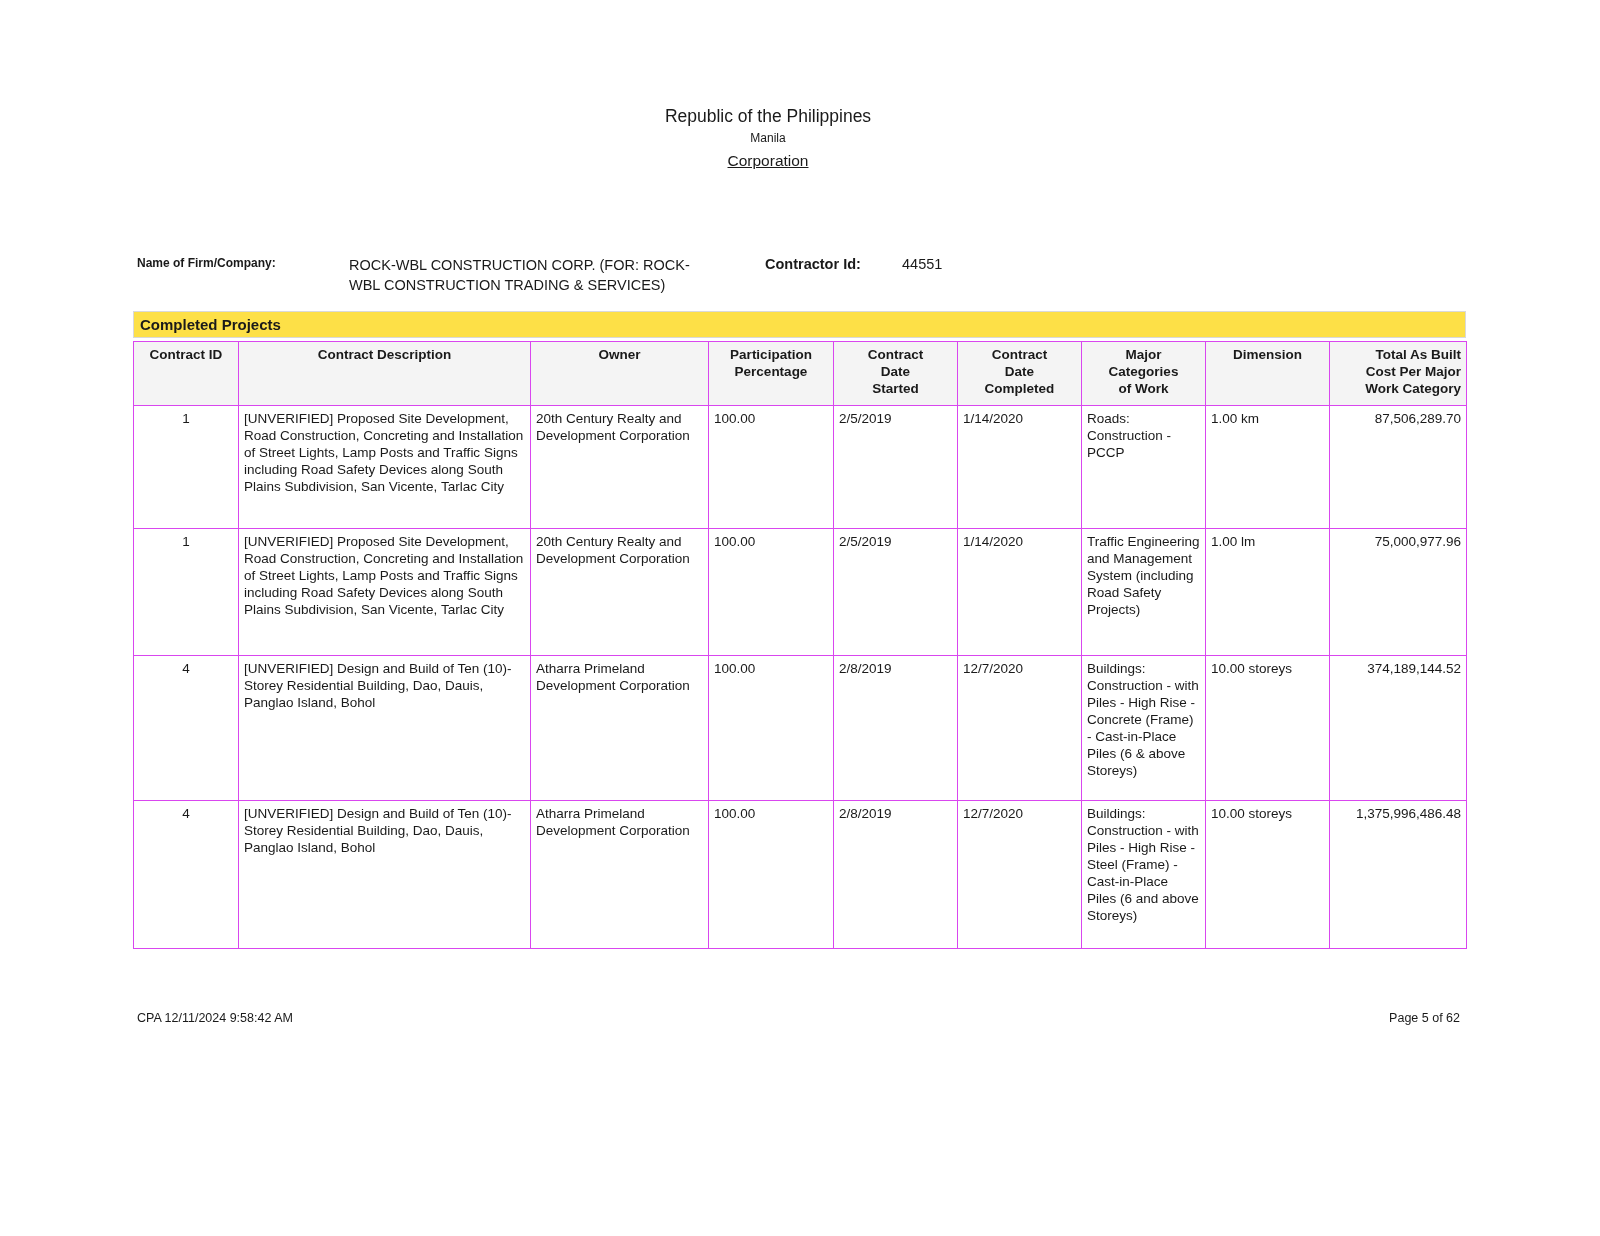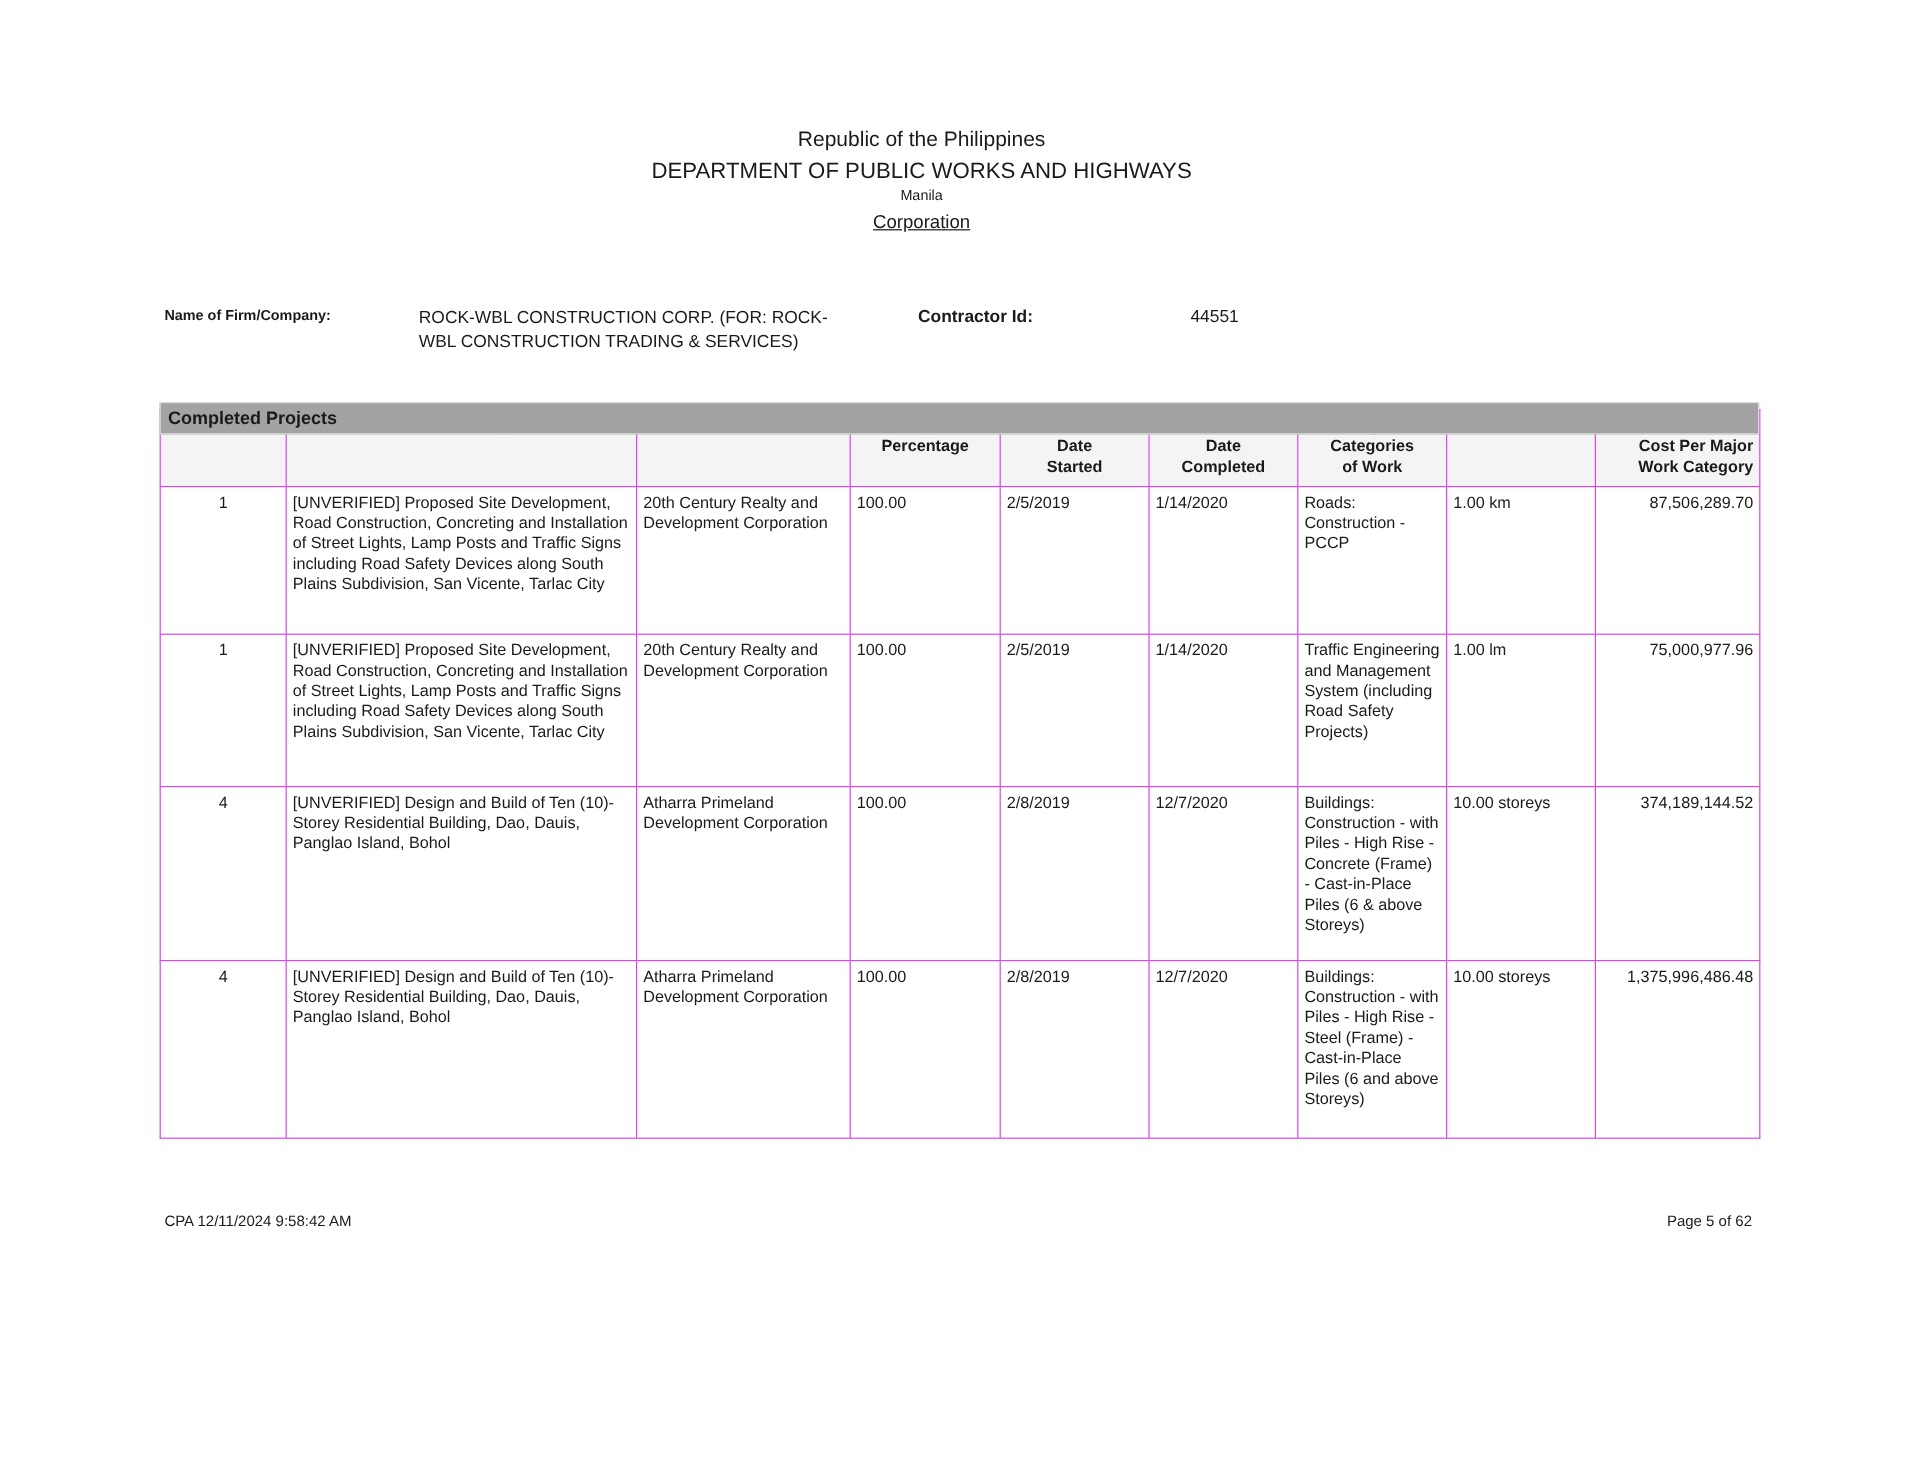--- a/index.html
+++ b/index.html
@@ -22,28 +22,28 @@
   .lh-line2 { font-size: 18.5px; margin-top: 2px; }
   .lh-line3 { font-size: 12px;   margin-top: 3px; }
   .lh-line4 { font-size: 18px;   font-weight: bold; margin-top: 3px; }
   .lh-line5 { font-size: 15.5px; text-decoration: underline; margin-top: 5px; }
 
   
   .firm-row { position: absolute; top: 256px; left: 133px; width: 1333px; height: 56px; z-index: 1; }
   .firm-label { position: absolute; left: 4px; top: 0; font-size: 12px; font-weight: bold; }
   .firm-value { position: absolute; left: 216px; top: 0; width: 352px; font-size: 14.5px; line-height: 19.5px; }
   .cid-label  { position: absolute; left: 632px; top: 0; font-size: 14.5px; font-weight: bold; }
-  .cid-value  { position: absolute; left: 859px; top: 0; font-size: 14.5px; }
+  .cid-value  { position: absolute; left: 769px; top: 0; font-size: 14.5px; }
 
   
   .section-bar {
     position: absolute; top: 311px; left: 133px; width: 1333px; height: 27px;
-    background: #a3a3a3; border: 1px solid #d9d9d9;
+    background: #fde047; border: 1px solid #d9d9d9;
     font-size: 15px; font-weight: bold; line-height: 25px;
-    padding-left: 6px; z-index: 2; margin-top: 24px;
+    padding-left: 6px; z-index: 2;
   }
 
   
   .projects-table {
     position: absolute; top: 341px; left: 133px; width: 1333px;
     border-collapse: collapse; table-layout: fixed;
     font-size: 13.5px; line-height: 17px; z-index: 1;
   }
   .projects-table th, .projects-table td {
     border: 1px solid #d946ef;
@@ -70,21 +70,20 @@
   .footer-left  { position: absolute; left: 4px; top: 0; }
   .footer-right { position: absolute; right: 6px; top: 0; }
 </style>
 </head>
 <body>
 
 <div class="page">
 
   <div class="letterhead">
     <div class="lh-line1">Republic of the Philippines</div>
-    <div class="lh-line2">DEPARTMENT OF PUBLIC WORKS AND HIGHWAYS</div>
     <div class="lh-line3">Manila</div>
     <div class="lh-line5">Corporation</div>
   </div>
 
   <div class="firm-row">
     <span class="firm-label">Name of Firm/Company:</span>
     <span class="firm-value">ROCK-WBL CONSTRUCTION CORP. (FOR: ROCK-WBL CONSTRUCTION TRADING &amp; SERVICES)</span>
     <span class="cid-label">Contractor Id:</span>
     <span class="cid-value">44551</span>
   </div>

